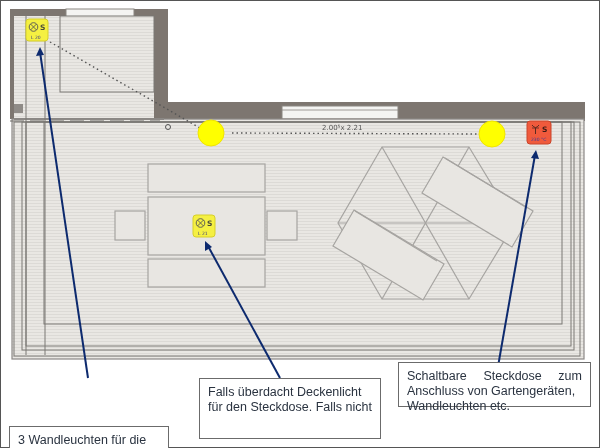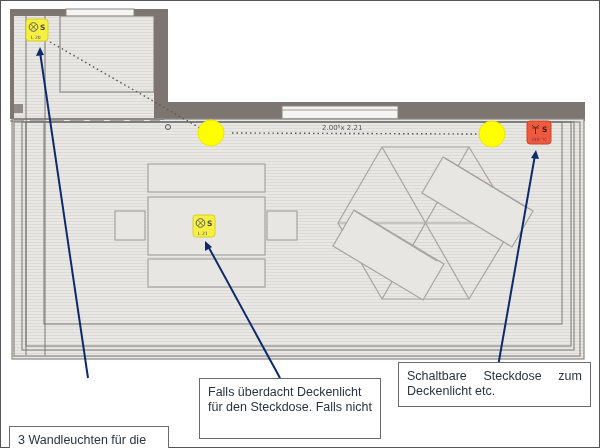--- a/index.html
+++ b/index.html
@@ -140,14 +140,15 @@
   <div>3 Wandleuchten für die</div>
 </div>
 
 <div class="callout" style="left:199px; top:378px; width:182px; height:61px;">
   <div>Falls überdacht Deckenlicht</div>
   <div>für den Steckdose. Falls nicht</div>
 </div>
 
 <div class="callout" style="left:398px; top:362px; width:193px; height:45px;">
   <div style="text-align:justify; text-align-last:justify;">Schaltbare Steckdose zum</div>
-  <div>Deckenlicht etc.</div>
+  <div>Anschluss von Gartengeräten,</div>
+  <div>Wandleuchten etc.</div>
 </div>
 
 </body></html>

